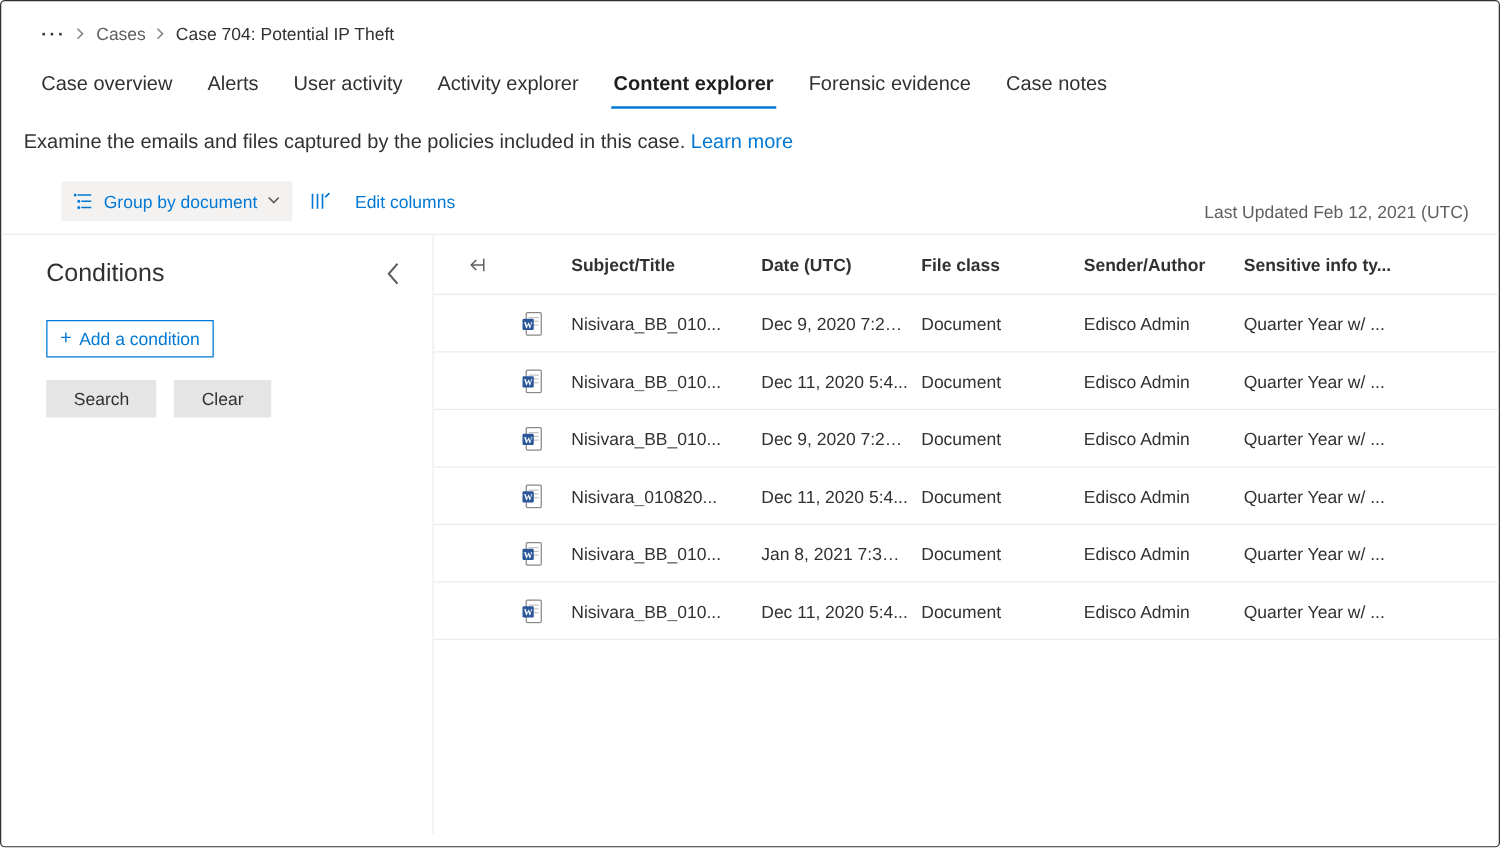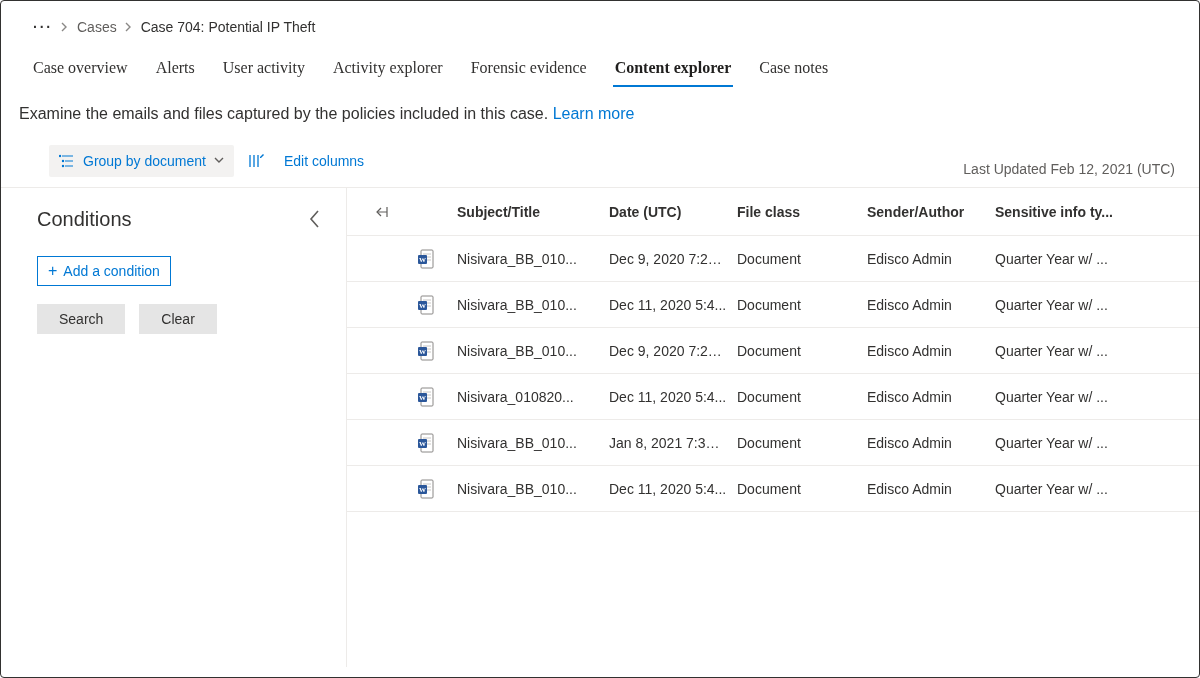--- a/index.html
+++ b/index.html
@@ -4,21 +4,21 @@
 <style>
   * { box-sizing: border-box; }
   html, body { margin:0; padding:0; font-family: "Segoe UI", -apple-system, Helvetica, Arial, sans-serif; color:#323130; font-size:14px; }
   .frame { width:1200px; height:678px; border:1px solid #323130; border-radius:4px; overflow:hidden; position:relative; }
   .inner { padding:18px 0 0 0; }
   .breadcrumb { display:flex; align-items:center; gap:8px; color:#323130; padding:0 0 18px 32px; font-size:14px; }
   .breadcrumb .bc-item { color:#605e5c; }
   .breadcrumb .bc-item.current { color:#323130; }
   .chev { color:#8a8886; }
   .tabs { display:flex; gap:24px; padding:0 0 12px 30px; font-size:16px; color:#323130; }
-  .tab { padding:6px 2px 10px; cursor:pointer; position:relative; color:#323130;font-family:Liberation Serif, serif; }
+  .tab { padding:6px 2px 10px; cursor:pointer; position:relative; color:#323130; }
   .tab.active { font-weight:600; color:#201f1e; }
   .tab.active::after { content:""; position:absolute; left:0; right:0; bottom:0; height:2px; background:#0078d4; }
   .subtitle { padding:6px 0 22px 18px; font-size:16px; }
   .subtitle a { color:#0078d4; text-decoration:none; }
   .cmdbar { display:flex; align-items:flex-end; padding:0 24px 10px 48px; font-size:14px; }
   .cmd-group { display:flex; align-items:center; gap:8px; background:#f3f2f1; padding:8px 10px; color:#0078d4; border-radius:2px; }
   .cmd-group .chv { color:#605e5c; }
   .cmd-edit { display:flex; align-items:center; gap:20px; color:#0078d4; padding:8px 10px; margin-left:4px; }
   .cmd-right { margin-left:auto; color:#605e5c; font-size:14px; }
   .content { display:flex; border-top:1px solid #edebe9; height:calc(678px - 198px); }
@@ -64,22 +64,22 @@
           </svg>
       </span>
       <span class="bc-item current">Case 704: Potential IP Theft</span>
     </div>
 
     <div class="tabs" id="tabbar">
         <div class="tab">Case overview</div>
         <div class="tab">Alerts</div>
         <div class="tab">User activity</div>
         <div class="tab">Activity explorer</div>
+        <div class="tab active">Content explorer</div>
         <div class="tab">Forensic evidence</div>
-        <div class="tab active">Content explorer</div>
         <div class="tab">Case notes</div>
       </div>
 
     <div class="subtitle">
       <span>Examine the emails and files captured by the policies included in this case. </span><a href="#">Learn more</a>
     </div>
 
     <div class="cmdbar">
       <div class="cmd-group">
         <span>

